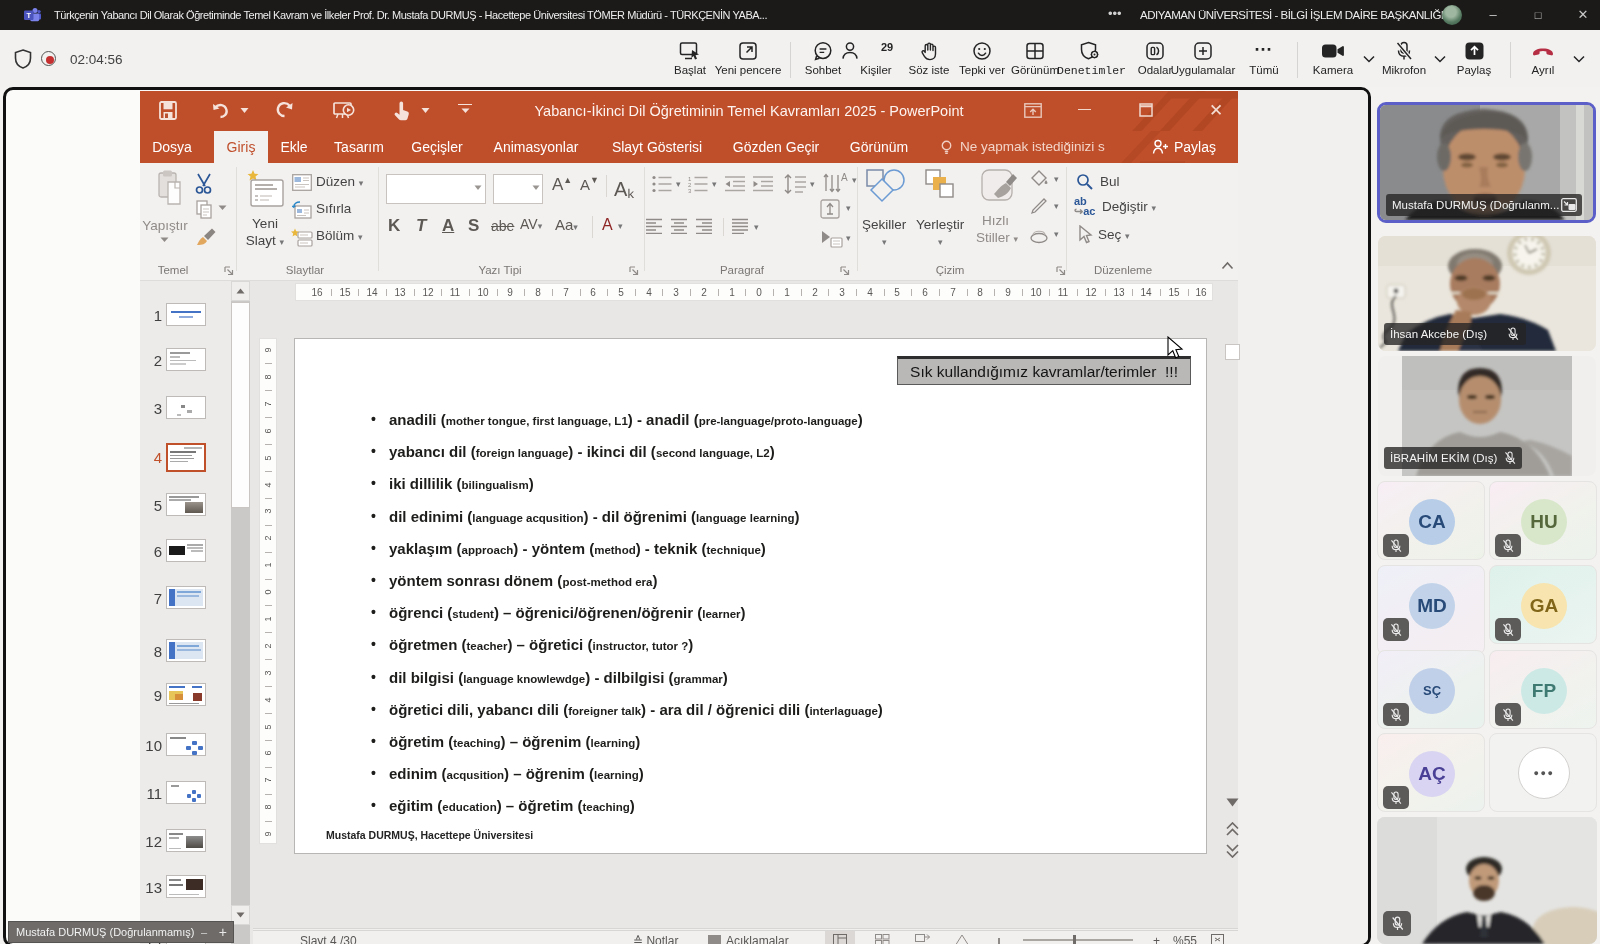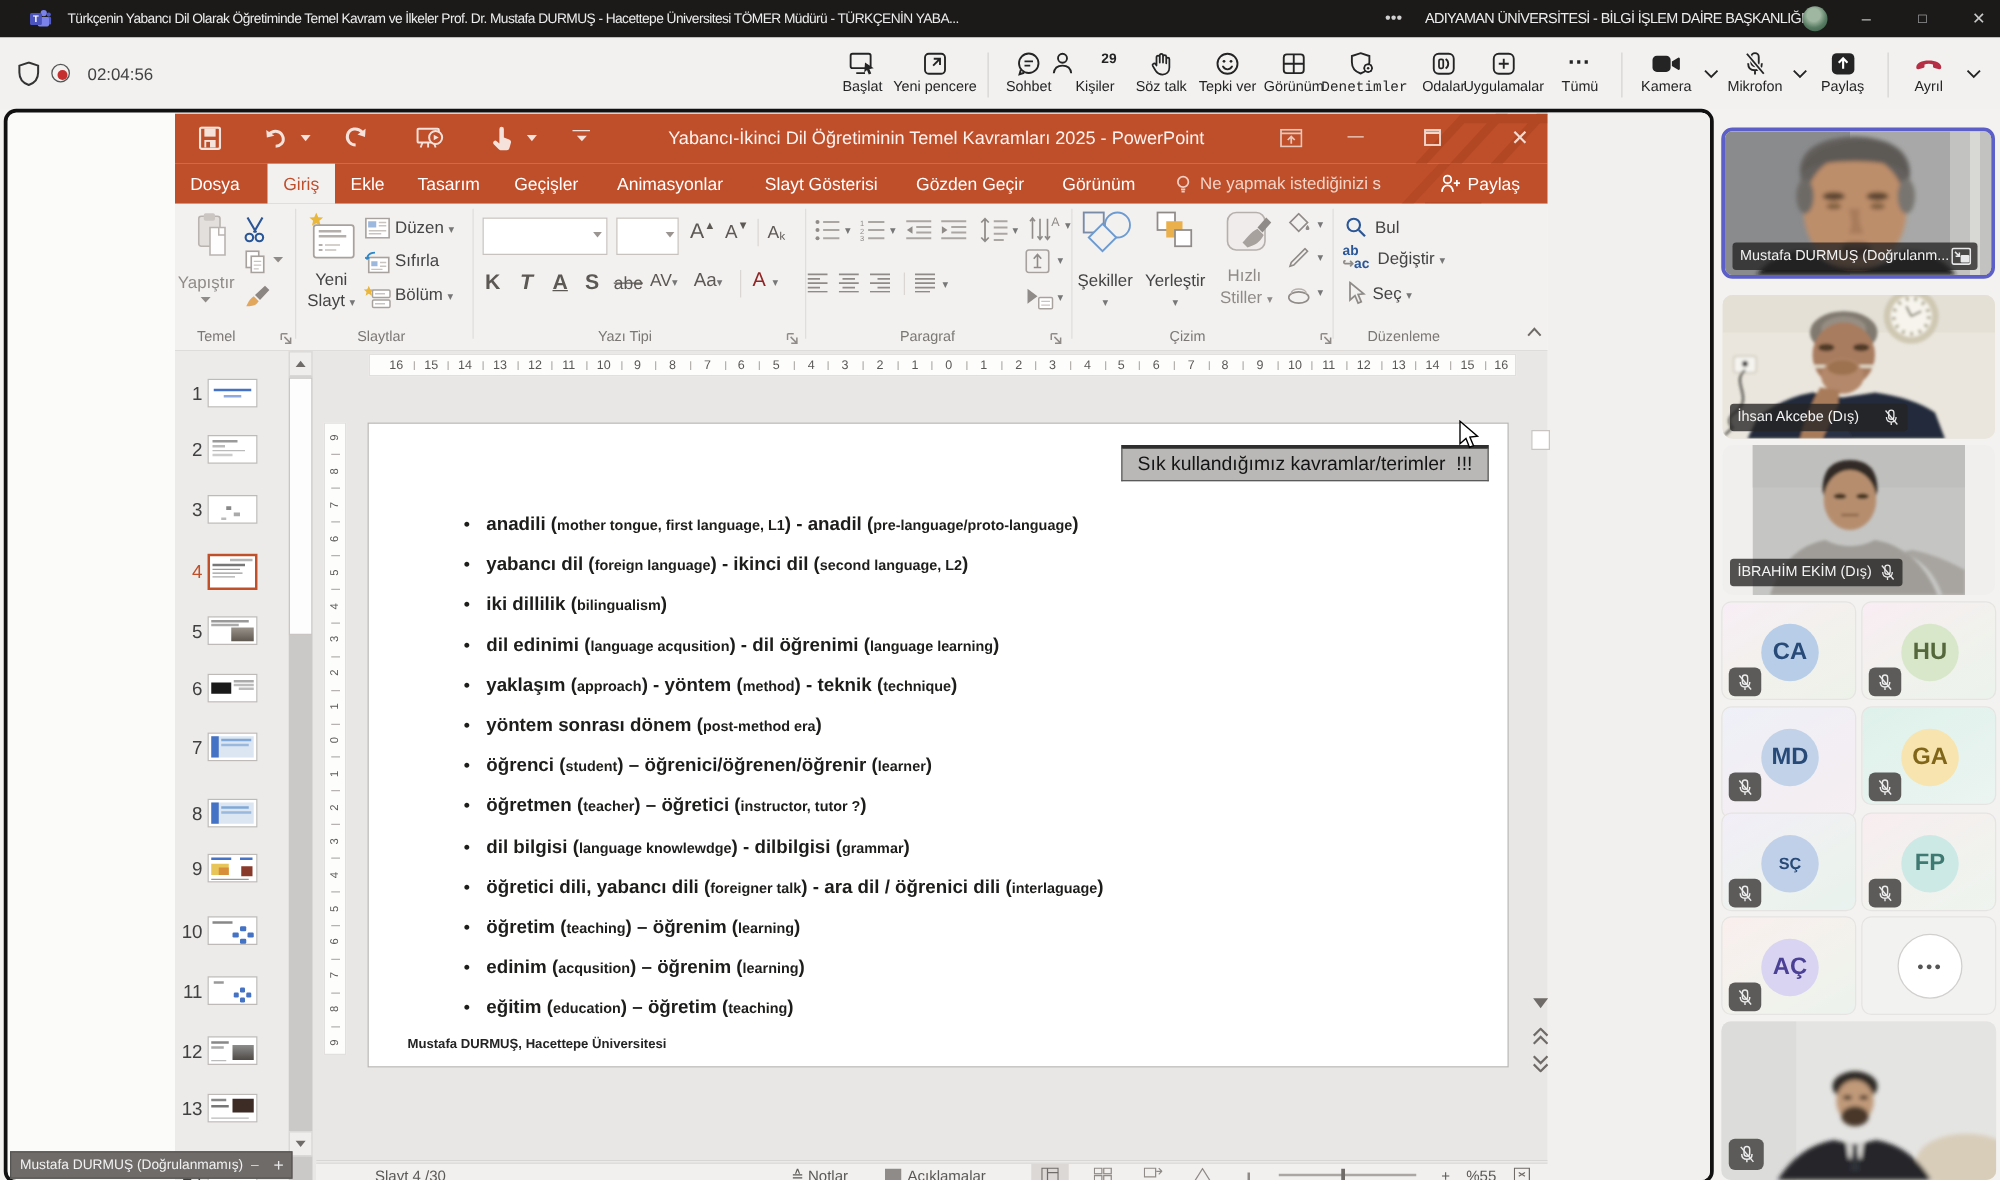--- a/index.html
+++ b/index.html
@@ -128,21 +128,21 @@
         </svg>
       <div style="position:absolute;left:31px;top:0px;font-size:11px;font-weight:bold;color:#242424;">29</div>
     </div>
     <div class="lbl">Kişiler</div>
   </div>
 
   <div class="tbtn" style="left:903px;width:52px;">
     <svg width="20" height="20" viewBox="0 0 20 20">
         <path d="M6.2 10.5 V4.8 a1.3 1.3 0 0 1 2.6 0 V9 M8.8 9 V3.4 a1.3 1.3 0 0 1 2.6 0 V9 M11.4 9 V4.4 a1.3 1.3 0 0 1 2.6 0 V9.6 M14 9.6 V6.4 a1.25 1.25 0 0 1 2.5 0 V13 c0 3.4-2.3 5.6-5.5 5.6 c-2.8 0-4.2-1-5.6-3.2 L3.2 11.7 a1.35 1.35 0 0 1 2.3-1.4 l0.7 1.1" fill="none" stroke="#242424" stroke-width="1.4" stroke-linecap="round"></path>
       </svg>
-    <div class="lbl">Söz talk</div>
+    <div class="lbl">Söz iste</div>
   </div>
 
   <div class="tbtn" style="left:953px;width:58px;">
     <svg width="20" height="20" viewBox="0 0 20 20">
         <circle cx="10" cy="10" r="8" fill="none" stroke="#242424" stroke-width="1.5"></circle>
         <circle cx="7.2" cy="8" r="1.1" fill="#242424"></circle>
         <circle cx="12.8" cy="8" r="1.1" fill="#242424"></circle>
         <path d="M6.4 12.2 c1 1.6 2.3 2.3 3.6 2.3 c1.3 0 2.6-0.7 3.6-2.3" fill="none" stroke="#242424" stroke-width="1.5" stroke-linecap="round"></path>
       </svg>
     <div class="lbl">Tepki ver</div>
@@ -390,21 +390,21 @@
       <svg class="abs" style="left:334px;top:22px" width="8" height="6" viewBox="0 0 8 6">
           <path d="M0.5 0.5 L4 5 L7.5 0.5 Z" fill="#9a9591"></path>
         </svg>
       <div class="abs" style="left:353px;top:11px;width:50px;height:30px;background:#fff;border:1px solid #c8c3bf;"></div>
       <svg class="abs" style="left:392px;top:22px" width="8" height="6" viewBox="0 0 8 6">
           <path d="M0.5 0.5 L4 5 L7.5 0.5 Z" fill="#9a9591"></path>
         </svg>
       <div class="abs" style="left:412px;top:12px;font-size:17px;color:#5c5854;">A<span style="font-size:9px;vertical-align:7px;">▲</span></div>
       <div class="abs" style="left:440px;top:12px;font-size:15px;color:#5c5854;">A<span style="font-size:9px;vertical-align:7px;">▼</span></div>
       <div class="abs" style="left:466px;top:12px;width:1px;height:22px;background:#dad6d2;"></div>
-      <div class="abs" style="left:474px;top:12px;font-size:14px;color:#5c5854;">Aₖ</div>
+      <div class="abs" style="left:474px;top:12px;font-size:20px;color:#5c5854;">Aₖ</div>
       <div class="abs" style="left:248px;top:53px;font-size:17px;font-weight:bold;color:#5c5854;">K</div>
       <div class="abs" style="left:276px;top:53px;font-size:17px;font-style:italic;font-weight:bold;color:#5c5854;">T</div>
       <div class="abs" style="left:302px;top:53px;font-size:17px;font-weight:bold;color:#5c5854;text-decoration:underline;">A</div>
       <div class="abs" style="left:328px;top:53px;font-size:17px;font-weight:bold;color:#5c5854;">S</div>
       <div class="abs" style="left:351px;top:55px;font-size:14px;color:#5c5854;text-decoration:line-through;">abe</div>
       <div class="abs" style="left:380px;top:53px;font-size:14px;color:#5c5854;">AV<span style="font-size:9px;color:#777;">▾</span></div>
       <div class="abs" style="left:415px;top:53px;font-size:15px;color:#5c5854;">Aa<span style="font-size:9px;color:#777;">▾</span></div>
       <div class="abs" style="left:452px;top:53px;width:1px;height:22px;background:#dad6d2;"></div>
       <div class="abs" style="left:462px;top:53px;font-size:16px;color:#8f2626;">A</div>
       <div class="abs" style="left:478px;top:58px;font-size:9px;color:#777;">▾</div>

